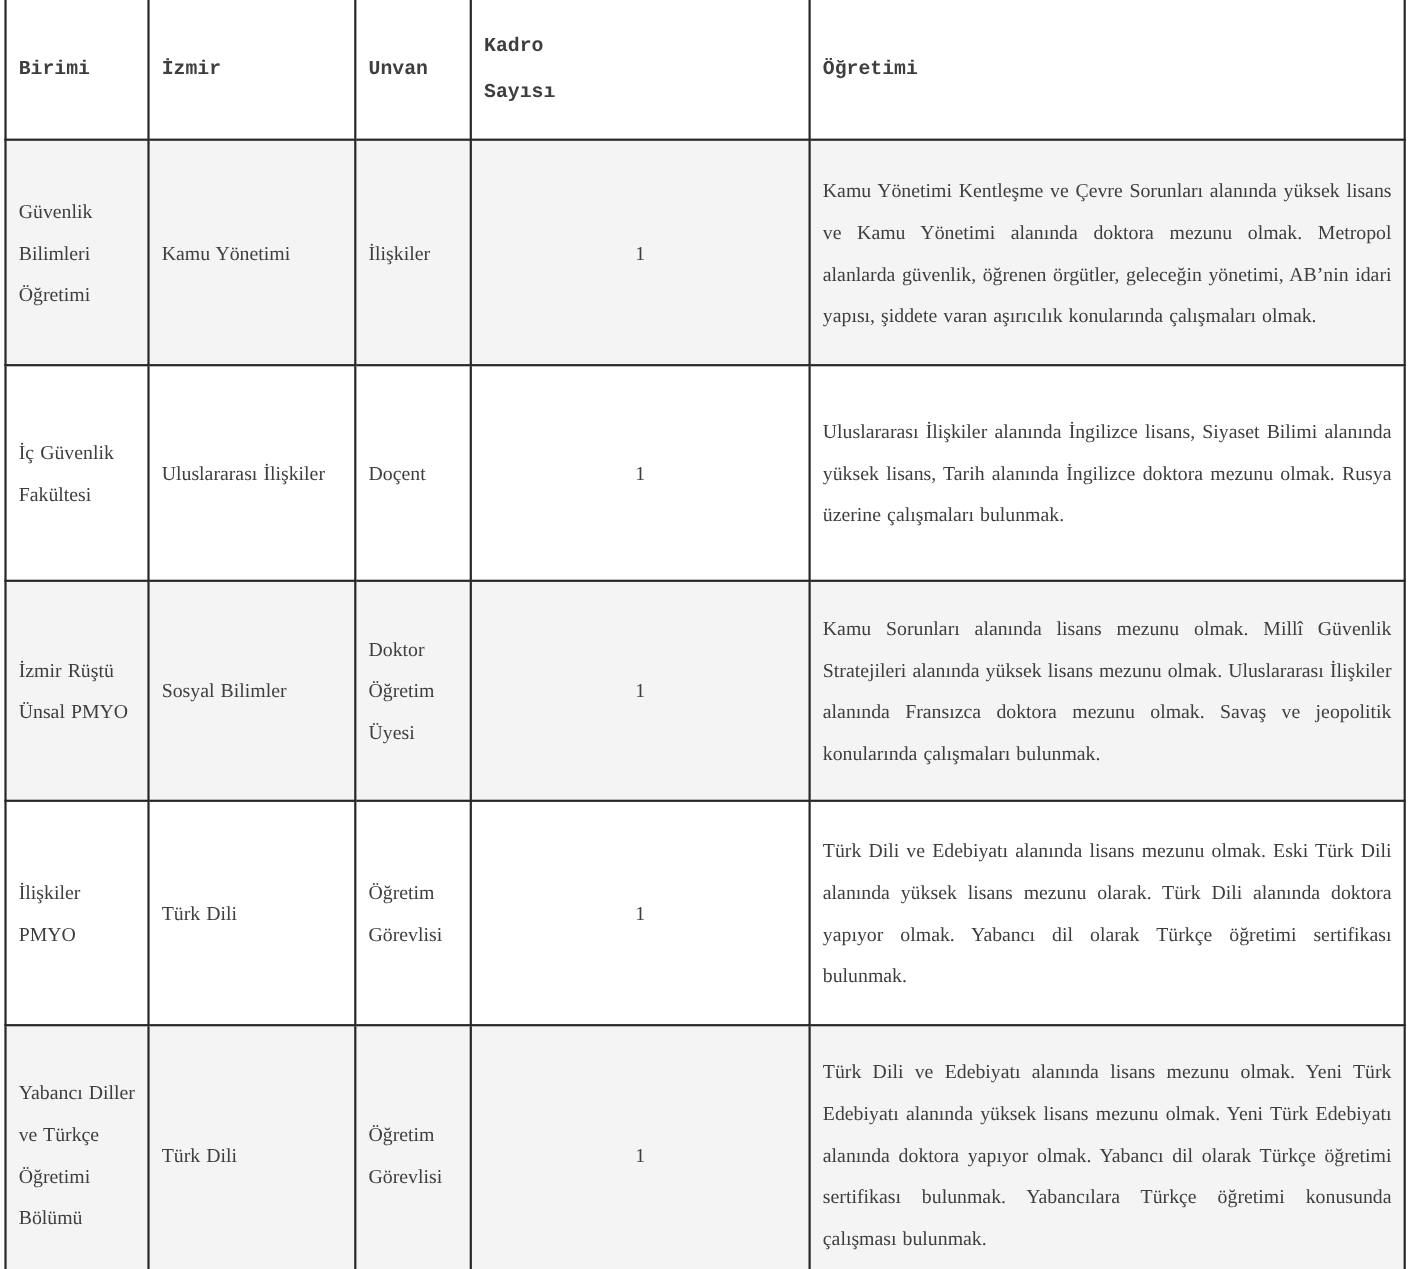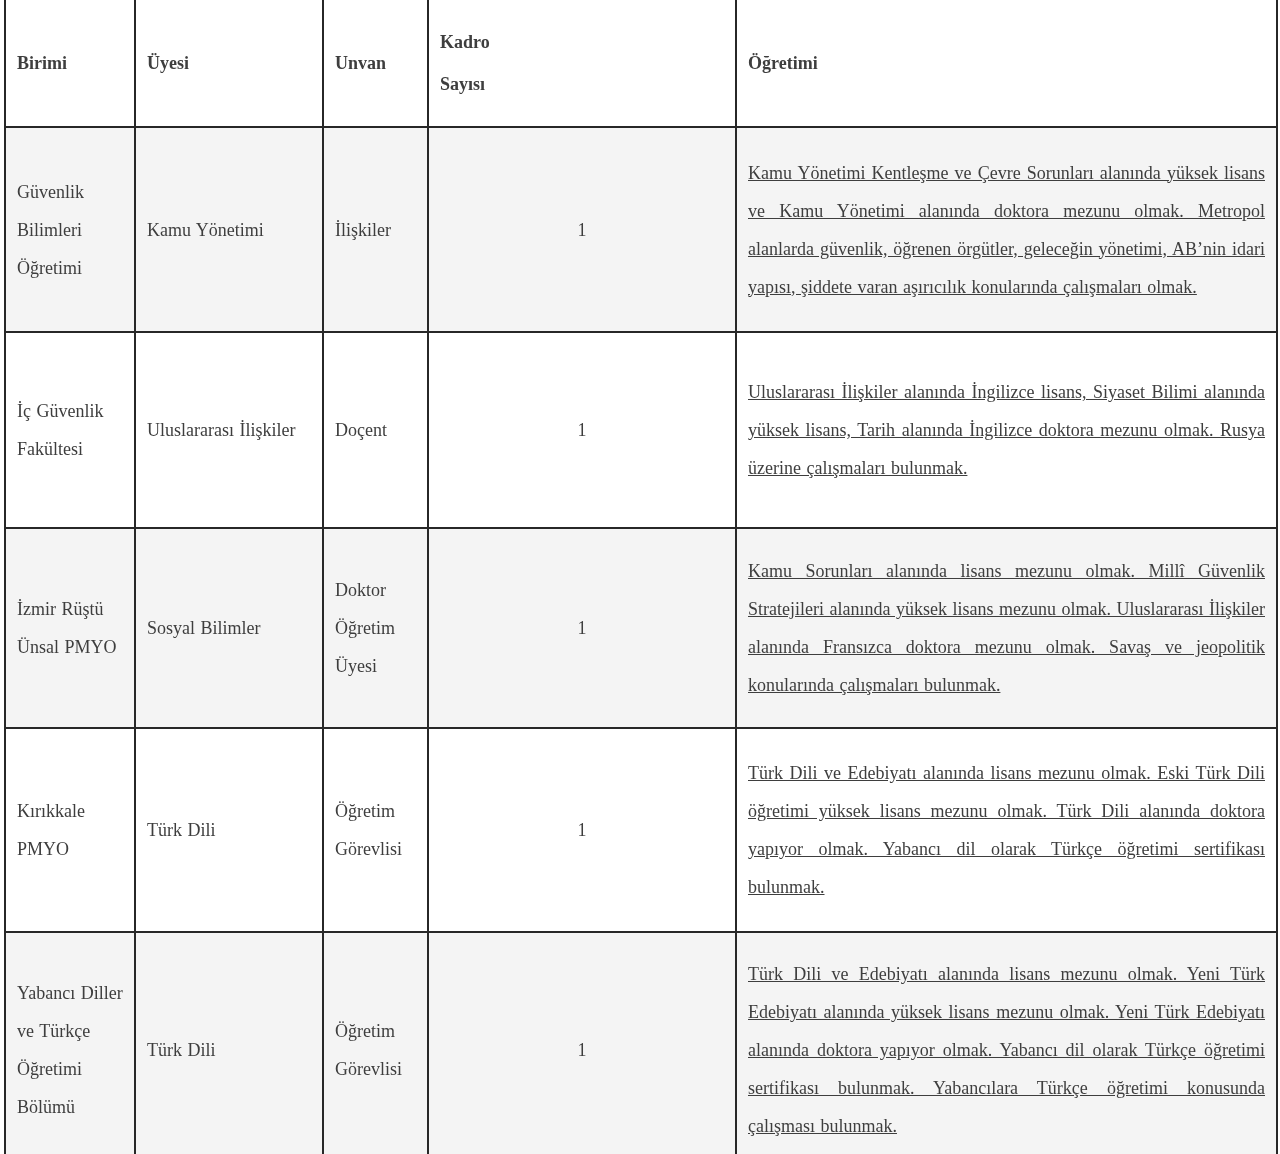--- a/index.html
+++ b/index.html
@@ -37,49 +37,50 @@
     font-size:18px;
     line-height:38px;
     word-spacing:1px;
   }
   .doc-table thead th{
     font-weight:bold;
     text-align:left;
     line-height:42px;
     height:128px;
     background:var(--bg);
+    font-family:Liberation Mono, monospace;
   }
   th.prewrap{white-space:pre-line;}
   tbody tr:nth-child(odd) td{background:var(--stripe);}
   tbody tr:nth-child(even) td{background:var(--bg);}
   tbody tr:nth-child(1){height:205px;}
   tbody tr:nth-child(2){height:196px;}
   tbody tr:nth-child(3){height:200px;}
   tbody tr:nth-child(4){height:204px;}
   tbody tr:nth-child(5){height:236px;}
   tbody tr:last-child td{border-bottom-width:3px;}
   td.c-kadro{text-align:center;}
-  td.c-aciklama{text-align:justify;text-decoration:underline;}
+  td.c-aciklama{text-align:justify;}
 </style>
 </head>
 <body>
 
 <div class="page">
   <table class="doc-table">
     <colgroup>
       <col style="width:130px">
       <col style="width:188px">
       <col style="width:105px">
       <col style="width:308px">
       <col style="width:541px">
     </colgroup>
     <thead>
       <tr>
         <th>Birimi</th>
-        <th>Üyesi</th>
+        <th>İzmir</th>
         <th>Unvan</th>
         <th class="prewrap">Kadro
 Sayısı</th>
         <th>Öğretimi</th>
       </tr>
     </thead>
     <tbody>
       <tr>
         <td class="c-birimi">Güvenlik Bilimleri Öğretimi</td>
         <td class="c-alani">Kamu Yönetimi</td>
@@ -95,25 +96,25 @@
         <td class="c-aciklama">Uluslararası İlişkiler alanında İngilizce lisans, Siyaset Bilimi alanında yüksek lisans, Tarih alanında İngilizce doktora mezunu olmak. Rusya üzerine çalışmaları bulunmak.</td>
       </tr>
       <tr>
         <td class="c-birimi">İzmir Rüştü Ünsal PMYO</td>
         <td class="c-alani">Sosyal Bilimler</td>
         <td class="c-unvan">Doktor Öğretim Üyesi</td>
         <td class="c-kadro">1</td>
         <td class="c-aciklama">Kamu Sorunları alanında lisans mezunu olmak. Millî Güvenlik Stratejileri alanında yüksek lisans mezunu olmak. Uluslararası İlişkiler alanında Fransızca doktora mezunu olmak. Savaş ve jeopolitik konularında çalışmaları bulunmak.</td>
       </tr>
       <tr>
-        <td class="c-birimi">Kırıkkale PMYO</td>
+        <td class="c-birimi">İlişkiler PMYO</td>
         <td class="c-alani">Türk Dili</td>
         <td class="c-unvan">Öğretim Görevlisi</td>
         <td class="c-kadro">1</td>
-        <td class="c-aciklama">Türk Dili ve Edebiyatı alanında lisans mezunu olmak. Eski Türk Dili öğretimi yüksek lisans mezunu olmak. Türk Dili alanında doktora yapıyor olmak. Yabancı dil olarak Türkçe öğretimi sertifikası bulunmak.</td>
+        <td class="c-aciklama">Türk Dili ve Edebiyatı alanında lisans mezunu olmak. Eski Türk Dili alanında yüksek lisans mezunu olarak. Türk Dili alanında doktora yapıyor olmak. Yabancı dil olarak Türkçe öğretimi sertifikası bulunmak.</td>
       </tr>
       <tr>
         <td class="c-birimi">Yabancı Diller ve Türkçe Öğretimi Bölümü</td>
         <td class="c-alani">Türk Dili</td>
         <td class="c-unvan">Öğretim Görevlisi</td>
         <td class="c-kadro">1</td>
         <td class="c-aciklama">Türk Dili ve Edebiyatı alanında lisans mezunu olmak. Yeni Türk Edebiyatı alanında yüksek lisans mezunu olmak. Yeni Türk Edebiyatı alanında doktora yapıyor olmak. Yabancı dil olarak Türkçe öğretimi sertifikası bulunmak. Yabancılara Türkçe öğretimi konusunda çalışması bulunmak.</td>
       </tr>
     </tbody>
   </table>

